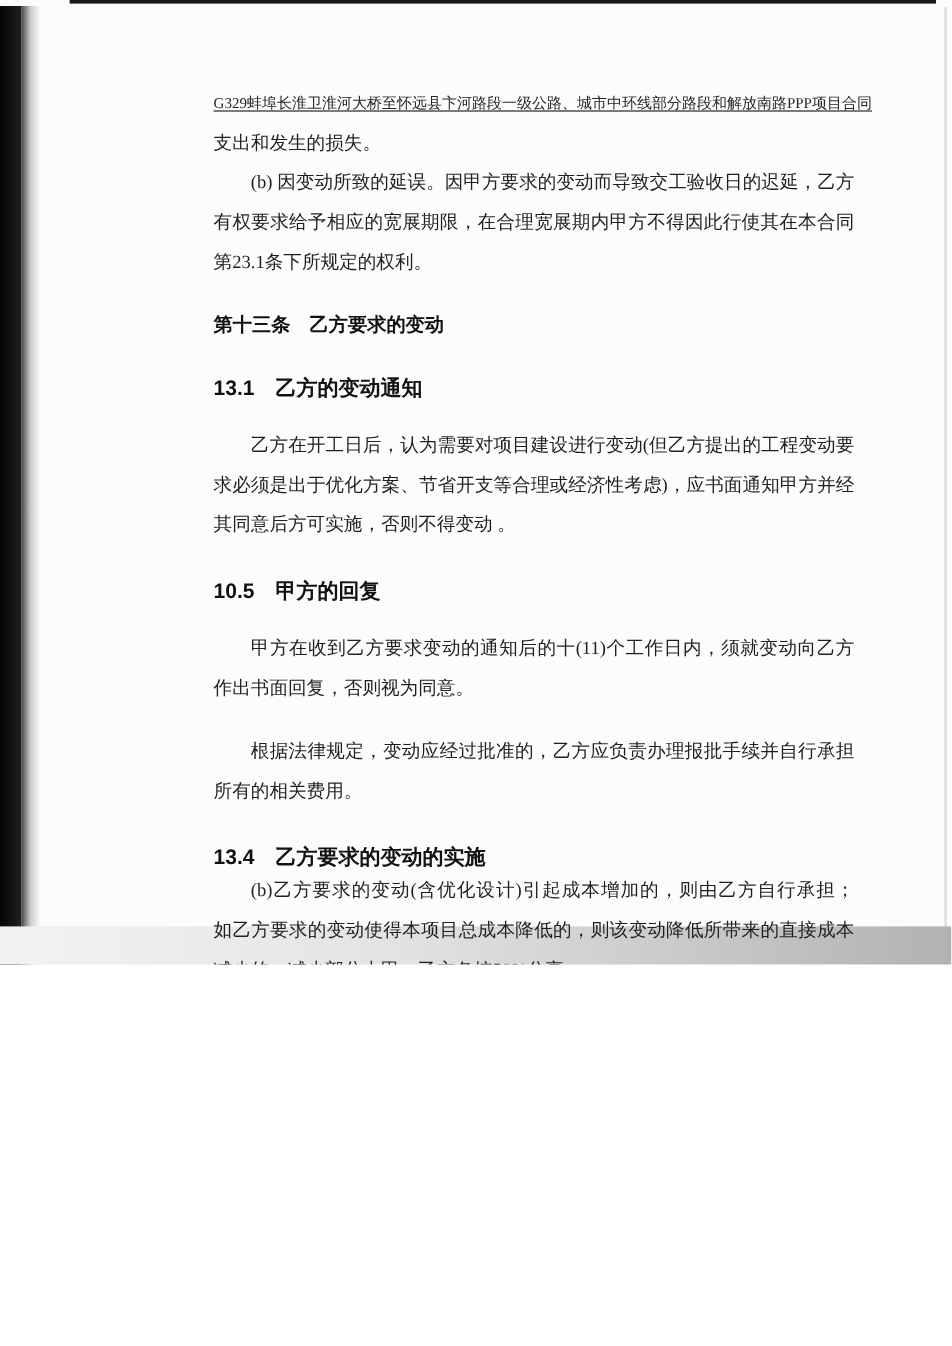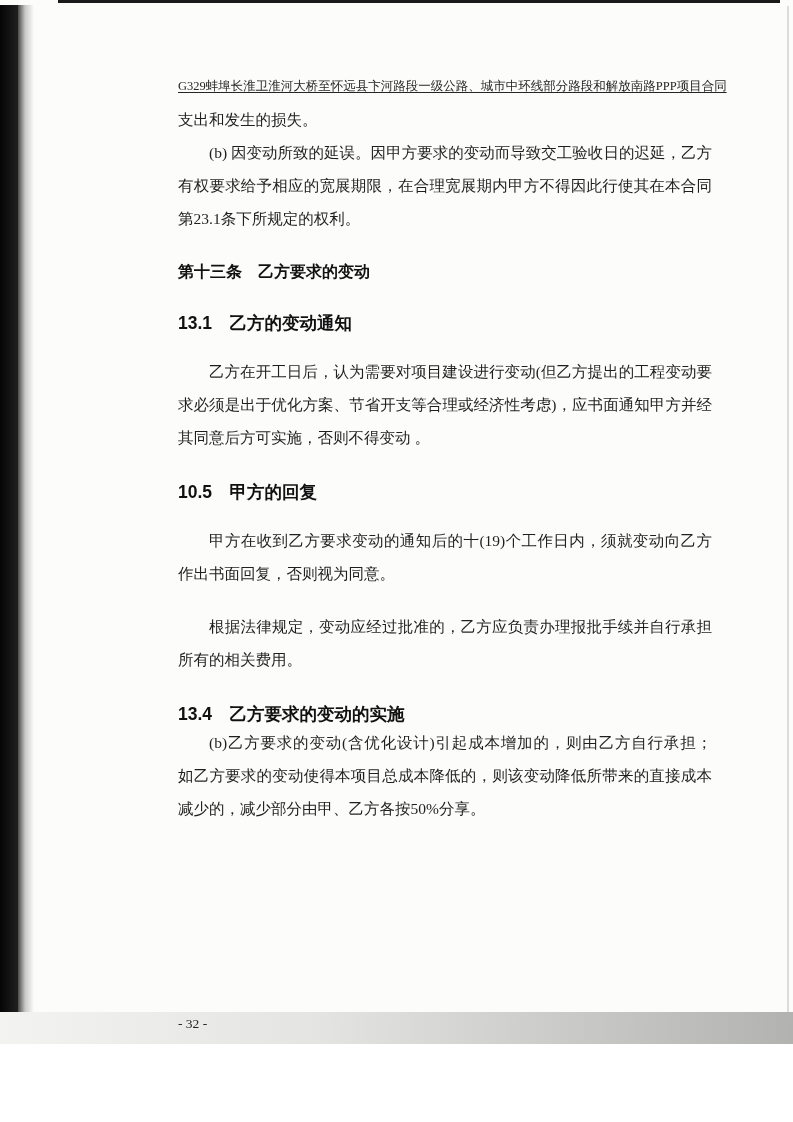--- a/index.html
+++ b/index.html
@@ -1,18 +1,18 @@
 <!DOCTYPE html>
 <html><head>
 <meta charset="utf-8">
 <style>
   html, body { margin:0; padding:0; background:#ffffff; }
   .scan-page {
     position:relative;
-    width:793px; height:1044px;
+    width:793px; height:804px;
     background:#fcfcfb;
     overflow:hidden;
     font-family:"Liberation Serif","DejaVu Serif",serif;
   }
   
   .edge-left {
     position:absolute; left:0; top:5px; width:18px; height:1068px;
     background:linear-gradient(to right,#050505,#202020);
   }
   .edge-left-fade {
@@ -84,21 +84,21 @@
 
     <h2 class="article-heading">第十三条　乙方要求的变动</h2>
 
     <h3 class="section-heading">13.1　乙方的变动通知</h3>
     <div class="body-text">
       <p class="indent section-para">乙方在开工日后，认为需要对项目建设进行变动(但乙方提出的工程变动要求必须是出于优化方案、节省开支等合理或经济性考虑)，应书面通知甲方并经其同意后方可实施，否则不得变动 。</p>
     </div>
 
     <h3 class="section-heading">10.5　甲方的回复</h3>
     <div class="body-text">
-      <p class="indent section-para">甲方在收到乙方要求变动的通知后的十(19)个工作日内，须就变动向乙方作出书面回复，否则视为同意。</p>
+      <p class="indent section-para">甲方在收到乙方要求变动的通知后的十(11)个工作日内，须就变动向乙方作出书面回复，否则视为同意。</p>
     </div>
 
     <div class="body-text">
       <p class="indent section-para">根据法律规定，变动应经过批准的，乙方应负责办理报批手续并自行承担所有的相关费用。</p>
     </div>
 
     <h3 class="section-heading">13.4　乙方要求的变动的实施</h3>
     <div class="body-text">
       <p class="indent">(b)乙方要求的变动(含优化设计)引起成本增加的，则由乙方自行承担；　如乙方要求的变动使得本项目总成本降低的，则该变动降低所带来的直接成本减少的，减少部分由甲、乙方各按50%分享。</p>
     </div>

